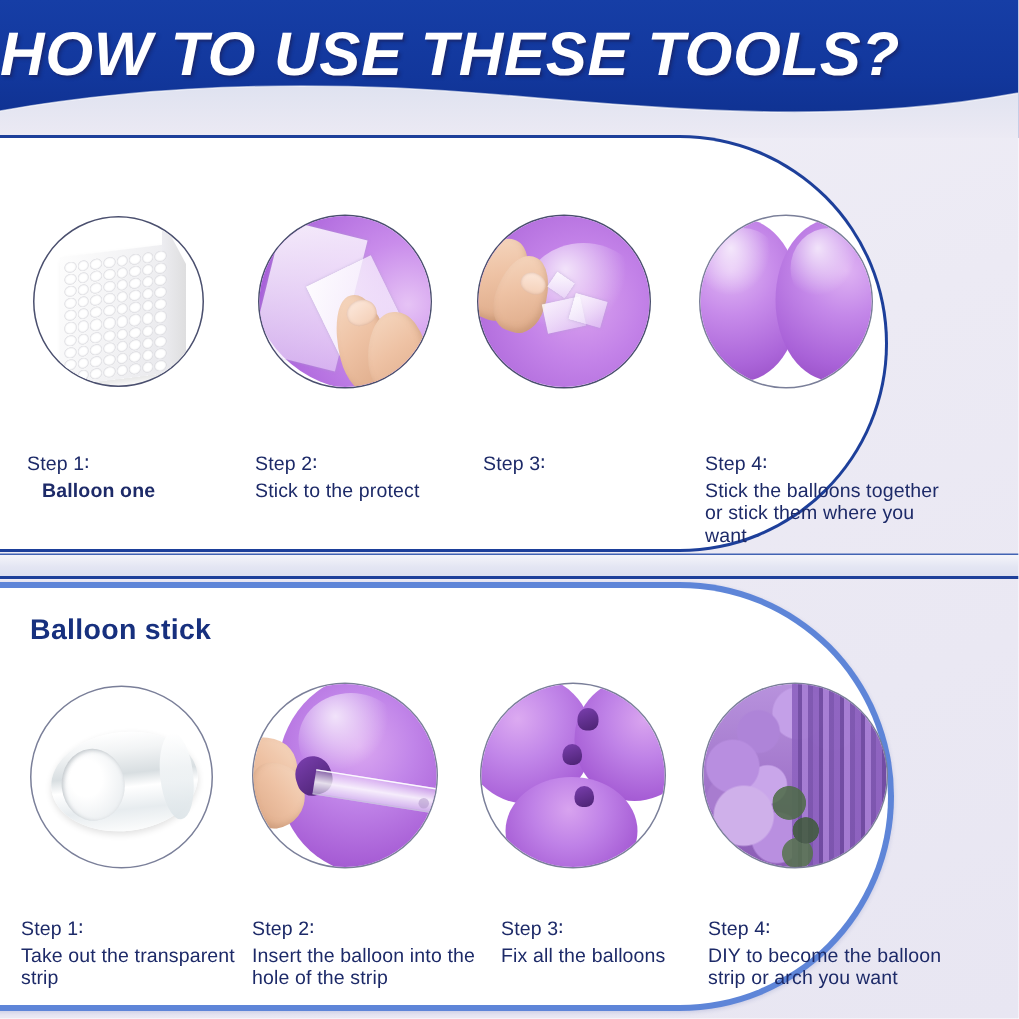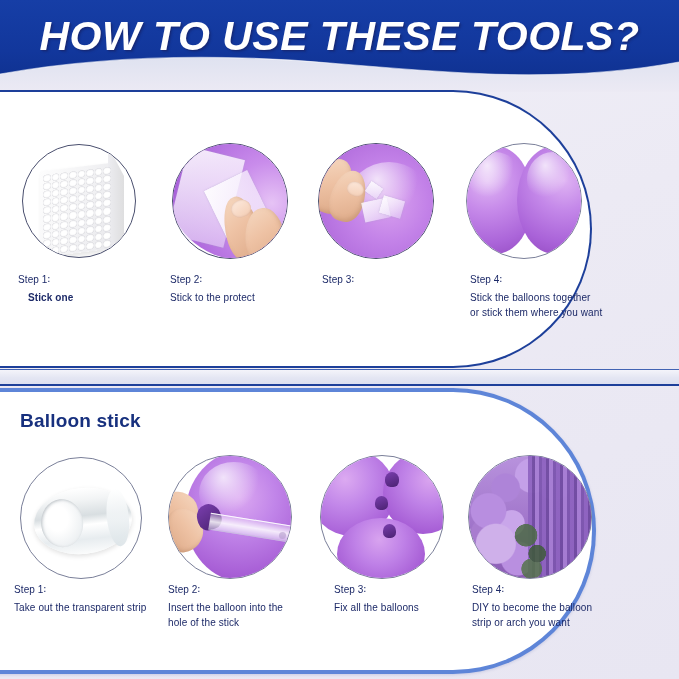--- a/index.html
+++ b/index.html
@@ -27,21 +27,20 @@
   .header-bg {
     position: absolute;
     left: 0; top: 0;
     width: 679px;
     height: 92px;
   }
   .header-title {
     position: absolute;
     left: 0; top: 14px;
     width: 679px;
-    text-align: center;
     font-size: 41px;
     line-height: 44px;
     font-weight: bold;
     font-style: italic;
     letter-spacing: 0.5px;
     color: #ffffff;
     text-shadow: 1px 1px 0 rgba(30,40,110,0.55), 2px 2px 2px rgba(20,30,90,0.35);
     white-space: nowrap;
     z-index: 3;
   }
@@ -248,24 +247,25 @@
     background:
       radial-gradient(circle at 30% 30%, #4d6b46 0 22%, rgba(0,0,0,0) 23%),
       radial-gradient(circle at 60% 60%, #3f5b3a 0 20%, rgba(0,0,0,0) 21%),
       radial-gradient(circle at 45% 85%, #55744c 0 18%, rgba(0,0,0,0) 19%);
     opacity: 0.85;
   }
 
   
   .caption {
     position: absolute;
-    font-size: 10px;
+    font-size: 13px;
     line-height: 15px;
     color: #1d2a68;
     letter-spacing: 0.1px;
+    margin-top: 29px;
   }
   .caption .step-label {
     display: block;
     margin-bottom: 3px;
   }
   .caption .step-text {
     display: block;
     white-space: pre-line;
   }
   .caption.bold-text .step-text {
@@ -413,21 +413,21 @@
   <div class="balloon" style="left:-10px; top:2px; width:76px; height:108px;
        background: radial-gradient(circle at 40% 32%, #e0b6f4 0%, #c78bea 34%, #ab65d9 72%, #9249bf 100%);"></div>
   <div class="balloon" style="left:50px; top:2px; width:76px; height:108px;
        background: radial-gradient(circle at 62% 32%, #dfb3f3 0%, #c488e9 34%, #a962d8 72%, #9047bd 100%);"></div>
   <div class="balloon-sheen" style="left:2px; top:8px; width:52px; height:54px;"></div>
   <div class="balloon-sheen" style="left:60px; top:8px; width:52px; height:54px;"></div>
 </div>
 
 <div class="caption bold-text" style="left:18px; top:272px; width:130px;">
   <span class="step-label">Step 1∶</span>
-  <span class="step-text">Stick  one</span>
+  <span class="step-text">Balloon  one</span>
 </div>
 <div class="caption" style="left:170px; top:272px; width:140px;">
   <span class="step-label">Step 2∶</span>
   <span class="step-text">Stick to the protect</span>
 </div>
 <div class="caption" style="left:322px; top:272px; width:140px;">
   <span class="step-label">Step 3∶</span>
 </div>
 <div class="caption" style="left:470px; top:272px; width:170px;">
   <span class="step-label">Step 4∶</span>
@@ -477,21 +477,21 @@
   <div class="arch-foliage"></div>
 </div>
 
 <div class="caption" style="left:14px; top:582px; width:150px;">
   <span class="step-label">Step 1∶</span>
   <span class="step-text">Take out the transparent strip</span>
 </div>
 <div class="caption" style="left:168px; top:582px; width:150px;">
   <span class="step-label">Step 2∶</span>
   <span class="step-text">Insert the balloon into the
-hole of the stick</span>
+hole of the strip</span>
 </div>
 <div class="caption" style="left:334px; top:582px; width:140px;">
   <span class="step-label">Step 3∶</span>
   <span class="step-text">Fix all the balloons</span>
 </div>
 <div class="caption" style="left:472px; top:582px; width:160px;">
   <span class="step-label">Step 4∶</span>
   <span class="step-text">DIY to become the balloon
 strip or arch you want</span>
 </div>

